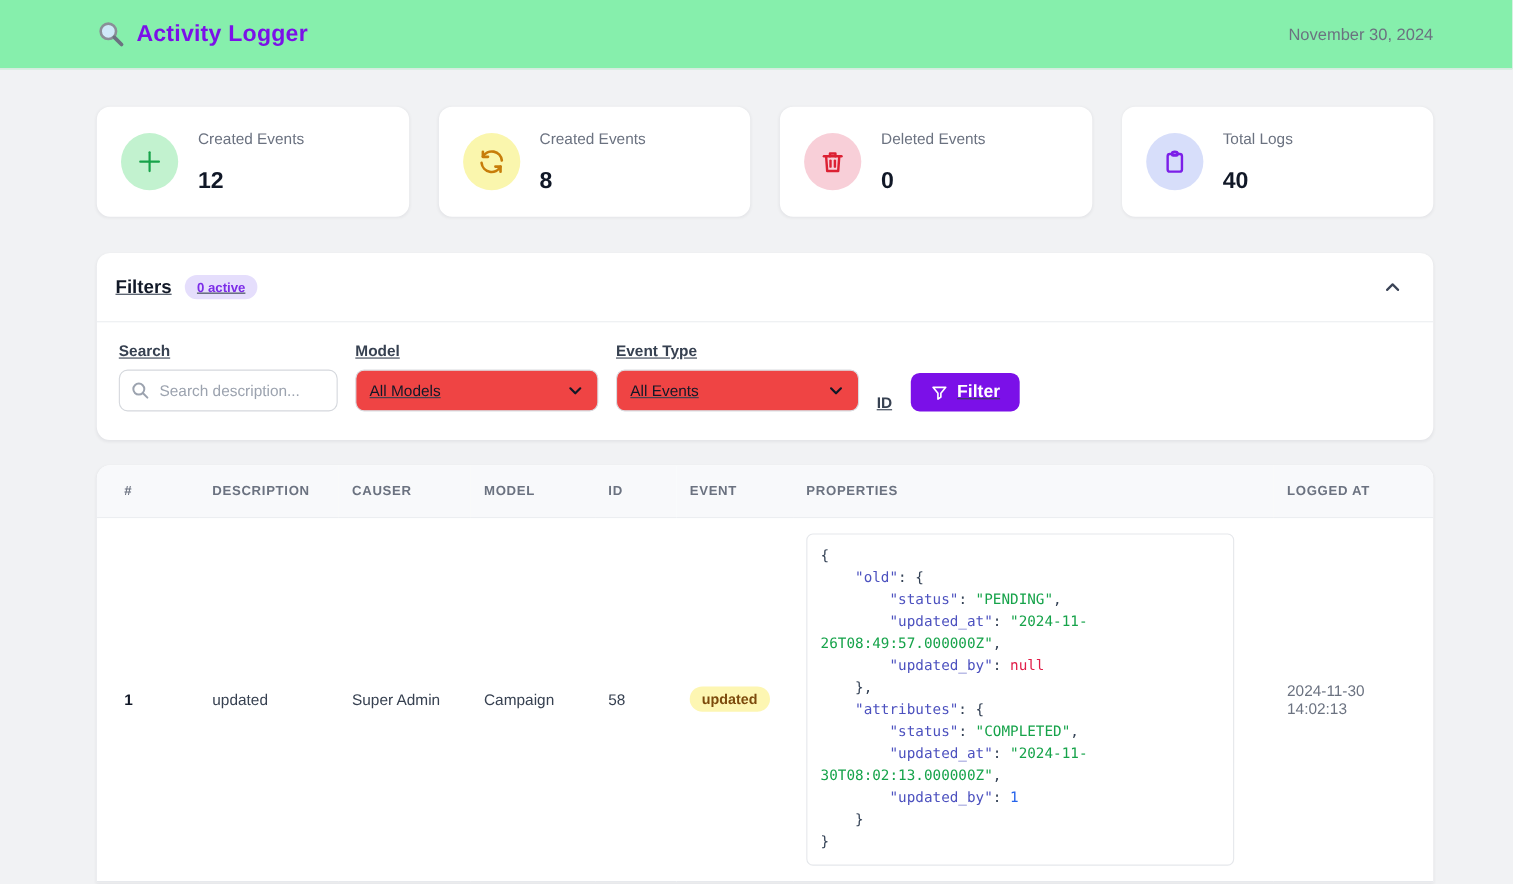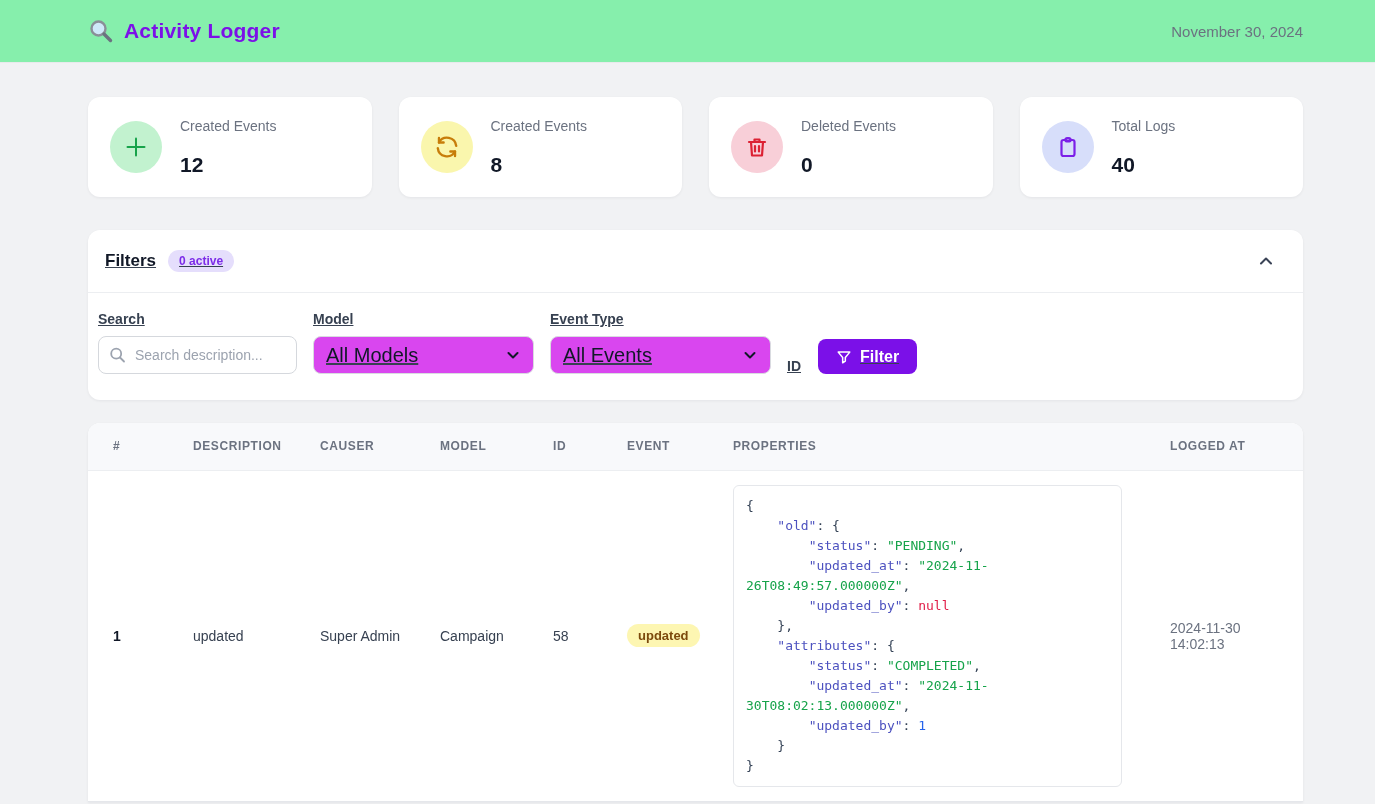--- a/index.html
+++ b/index.html
@@ -73,45 +73,45 @@
   .filters-title { font-size: 17px; font-weight: 700; color: #111827; }
   .active-badge {
     background: #e5defc; color: #7c2ce8;
     font-size: 12px; font-weight: 700;
     padding: 4px 11px; border-radius: 999px;
   }
   .collapse-btn { background: none; border: none; cursor: pointer; display: flex; align-items: center; }
 
   .filters-body {
     display: flex; align-items: flex-end; gap: 16px;
-    padding: 18px 24px 26px 10px;
+    padding: 18px 24px 26px 20px;
   }
   .field { display: flex; flex-direction: column; gap: 9px; }
   .field-label { font-size: 14px; font-weight: 600; color: #374151; }
   .text-input-wrap { position: relative; }
   .text-input {
     height: 38px; width: 199px;
     border: 1px solid #d5d8dd; border-radius: 8px;
     font-size: 14px; color: #111827;
     padding: 0 12px 0 36px;
     font-family: "Liberation Sans", sans-serif;
     background: #fff;
     outline: none;
   }
   .text-input.no-icon { padding-left: 12px; }
   .text-input::placeholder { color: #9ca3af; }
   .input-icon { position: absolute; left: 11px; top: 50%; transform: translateY(-50%); display: flex; }
   .fake-select {
     height: 38px; width: 221px;
-    background: #d946ef;
+    background: #ef4444;
     border: 1px solid #d9dbe0;
     border-radius: 8px;
     display: flex; align-items: center; justify-content: space-between;
     padding: 0 12px;
-    font-size: 20px; color: #111827; font-weight: 500;
+    font-size: 14px; color: #111827; font-weight: 500;
     cursor: pointer;
   }
   .filter-btn {
     height: 35px;
     background: #7b10e8;
     color: #fff;
     border: none; border-radius: 8px;
     font-size: 16px; font-weight: 700;
     padding: 0 18px;
     display: flex; align-items: center; gap: 8px;

